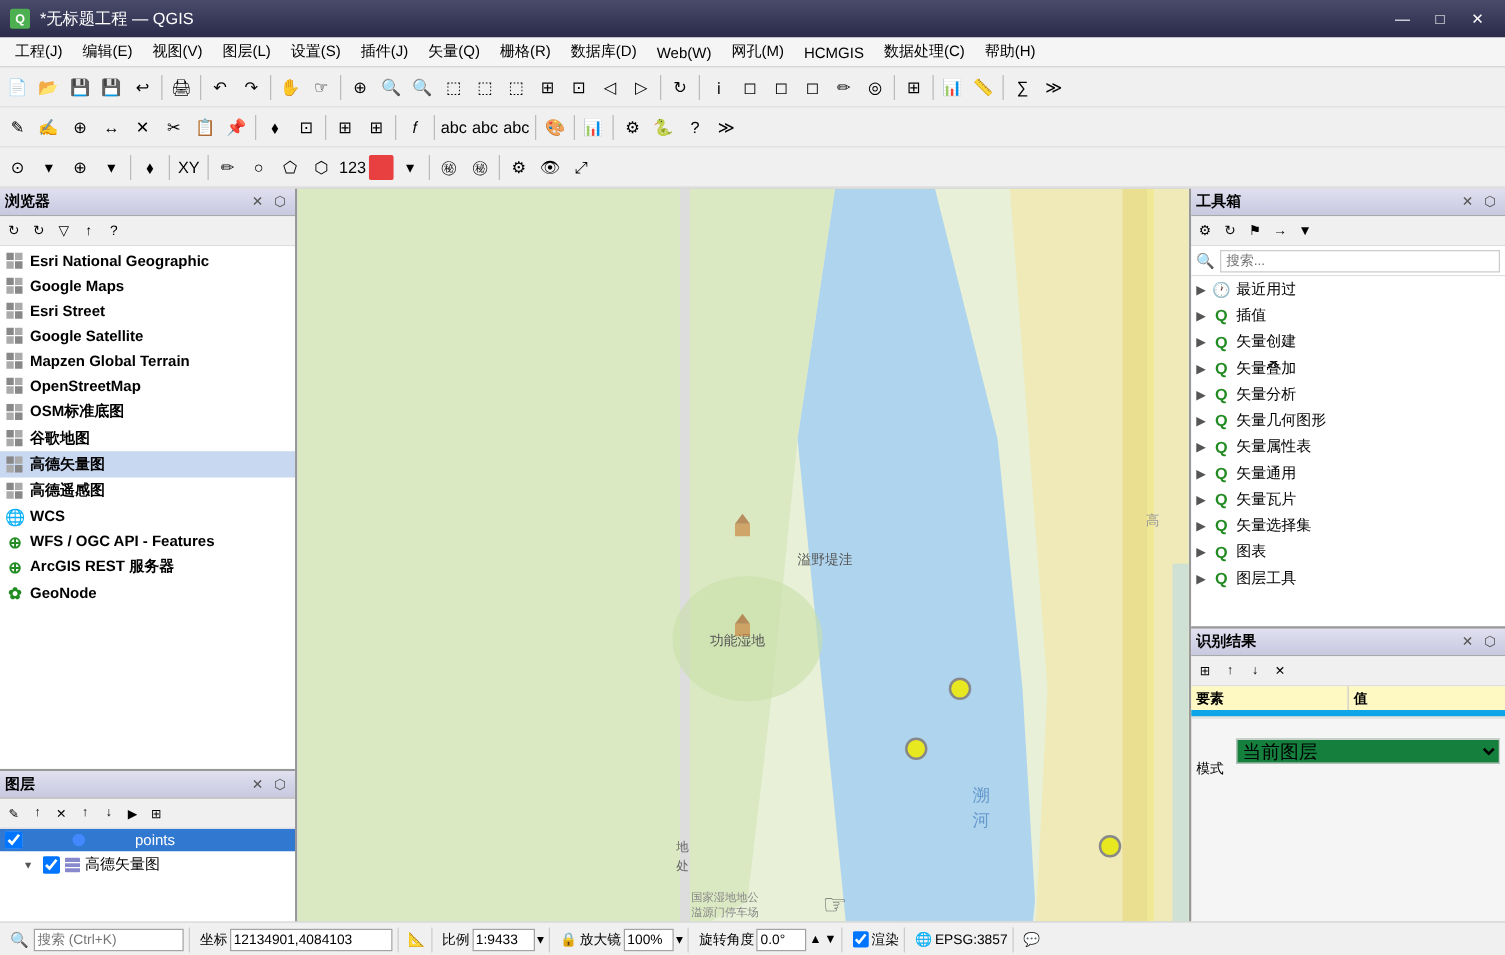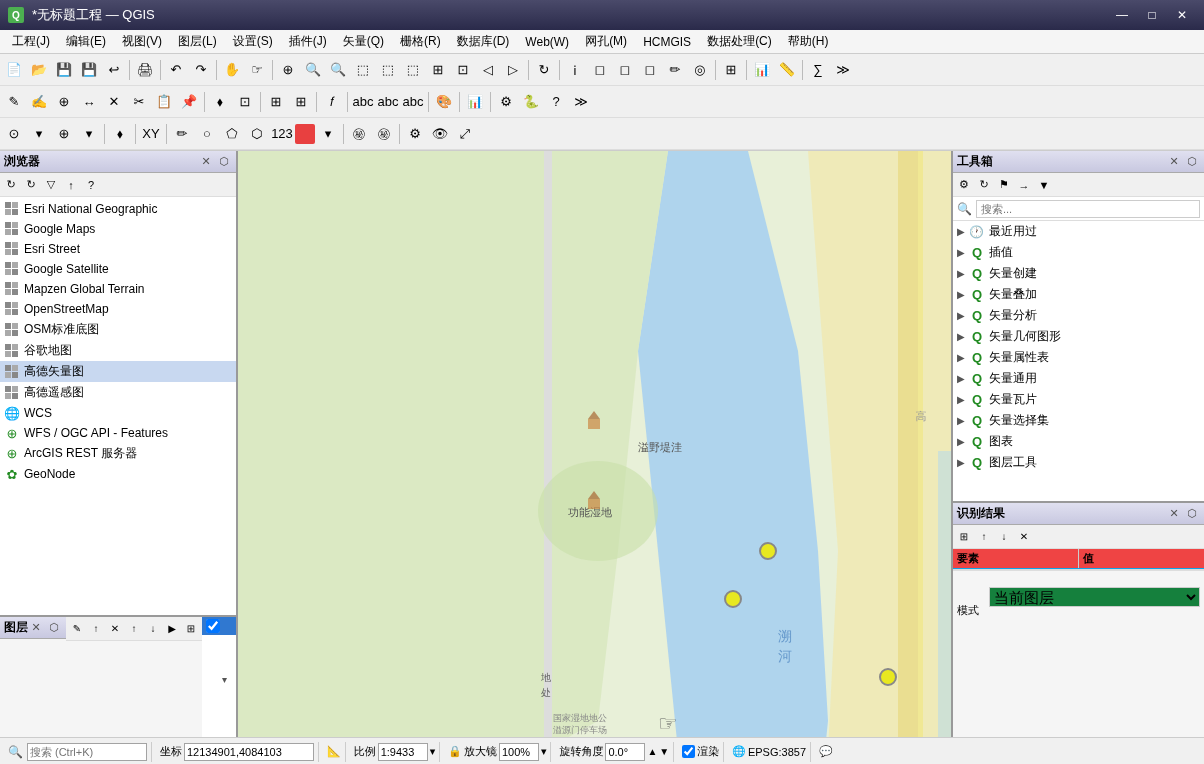--- a/index.html
+++ b/index.html
@@ -68,30 +68,30 @@
     .browser-toolbar {
       height: 24px; background: #f0f0f0; display:flex; align-items:center; padding: 0 2px; gap:2px;
       border-bottom: 1px solid #ddd; flex-shrink:0;
     }
 
     #browser-tree {
       flex: 1; overflow-y: auto; background: white; padding: 2px 0;
     }
     .tree-item {
       display: flex; align-items: center; padding: 2px 4px; cursor: pointer;
-      white-space: nowrap; font-size: 12px;
+      white-space: nowrap; font-size: 12px; font-weight: bold;
     }
     .tree-item.selected { background: #b8c8e8; }
     .tree-item .item-icon { width: 16px; height: 16px; margin-right: 4px; display:inline-flex; align-items:center; justify-content:center; flex-shrink:0; }
     .tree-item .item-label { font-size: 12px; }
     .grid-icon { display: inline-block; width: 14px; height: 14px; }
 
     
     #layers-section {
-      height: 120px; display: flex; flex-direction: row; flex-shrink: 0;
+      height: 120px; display: flex; flex-direction: column; flex-shrink: 0;
     }
     .layers-toolbar {
       height: 24px; background: #f0f0f0; display:flex; align-items:center; padding: 0 2px; gap:1px;
       border-bottom: 1px solid #ddd; flex-shrink:0;
     }
     #layers-list {
       flex: 1; overflow-y: auto; background: white;
     }
     .layer-item {
       display: flex; align-items: center; padding: 2px 4px; cursor: pointer; font-size: 12px;
@@ -152,21 +152,21 @@
       min-height: 0;
     }
     #identify-toolbar {
       height: 24px; background: #f0f0f0; display:flex; align-items:center; padding: 0 2px; gap:2px;
       border-bottom: 1px solid #ddd; flex-shrink:0;
     }
     #identify-table {
       flex-shrink: 0; border-bottom: 1px solid #ddd;
     }
     .id-table-header {
-      display: flex; background: #ef4444; border-bottom: 1px solid #0ea5e9;
+      display: flex; background: #fef9c3; border-bottom: 5px solid #0ea5e9;
     }
     .id-col { flex: 1; padding: 2px 4px; font-size: 11px; font-weight: bold; border-right: 1px solid #ccc; }
     .id-col:last-child { border-right: none; }
 
     #mode-section {
       padding: 4px; border-top: 1px solid #ddd; display: flex; flex-direction: column; gap: 4px;
     }
     .mode-row { display: flex; align-items: center; gap: 4px; }
     .mode-label { font-size: 11px; width: 28px; flex-shrink:0;margin-top:28px; }
     .mode-select {

